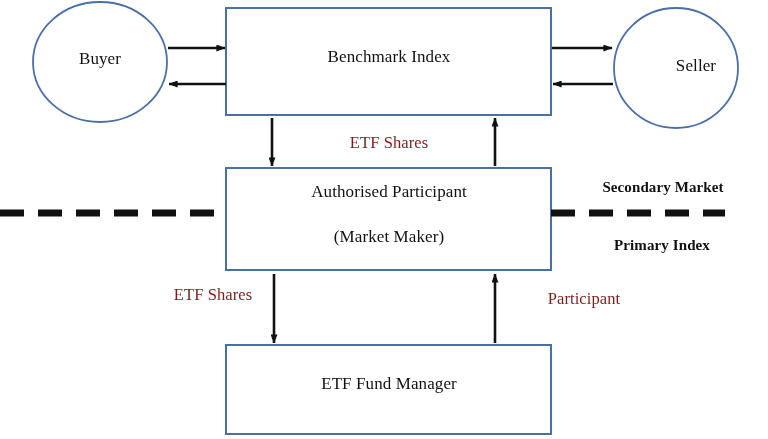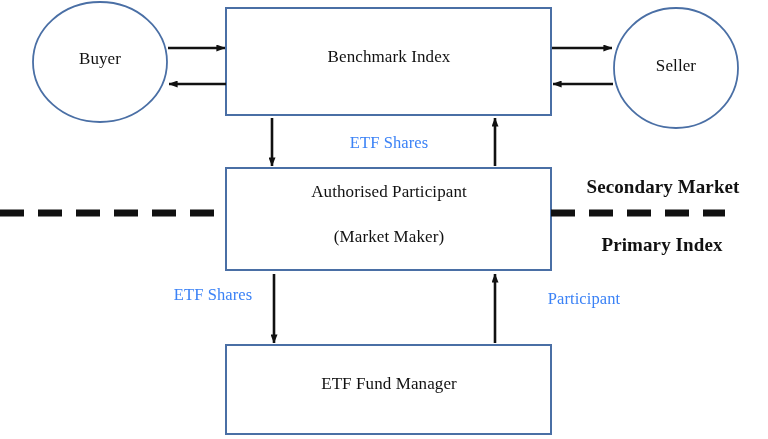--- a/index.html
+++ b/index.html
@@ -26,31 +26,31 @@
     position: absolute;
     color: #111111;
     font-family: "Liberation Serif", "DejaVu Serif", serif;
     font-size: 17px;
     white-space: nowrap;
     text-align: center;
     letter-spacing: 0.1px;
   }
   .edge-label {
     position: absolute;
-    color: #3b82f6;
+    color: #7f1d1d;
     font-family: "Liberation Serif", "DejaVu Serif", serif;
     font-size: 16.5px;
     white-space: nowrap;
     letter-spacing: 0.1px;
   }
   .market-label {
     position: absolute;
     color: #111111;
     font-family: "Liberation Serif", "DejaVu Serif", serif;
-    font-size: 19px;
+    font-size: 15px;
     font-weight: 600;
     white-space: nowrap;
     letter-spacing: 0.1px;
   }
   .centered {
     transform: translate(-50%, -50%);
   }
 </style>
 </head>
 <body>
@@ -90,21 +90,21 @@
 
     <line x1="495" y1="343" x2="495" y2="274" stroke="#111111" stroke-width="2.6" marker-end="url(#arrowhead)"></line>
 
     <line x1="0" y1="213" x2="226" y2="213" stroke="#111111" stroke-width="7" stroke-dasharray="24 14"></line>
 
     <line x1="551" y1="213" x2="725" y2="213" stroke="#111111" stroke-width="7" stroke-dasharray="24 14"></line>
   </svg>
 
   <div class="node-label centered" style="left:100px; top:59px;">Buyer</div>
 
-  <div class="node-label centered" style="left:676px; top:66px;">Seller</div>
+  <div class="node-label centered" style="left:696px; top:66px;">Seller</div>
 
   <div class="node-label centered" style="left:389px; top:57px;">Benchmark Index</div>
 
   <div class="node-label centered" style="left:389px; top:192px;">Authorised Participant</div>
 
   <div class="node-label centered" style="left:389px; top:384px;">ETF Fund Manager</div>
 
   <div class="node-label centered" style="left:389px; top:237px;">(Market Maker)</div>
 
   <div class="edge-label centered" style="left:389px; top:143px;">ETF Shares</div>

